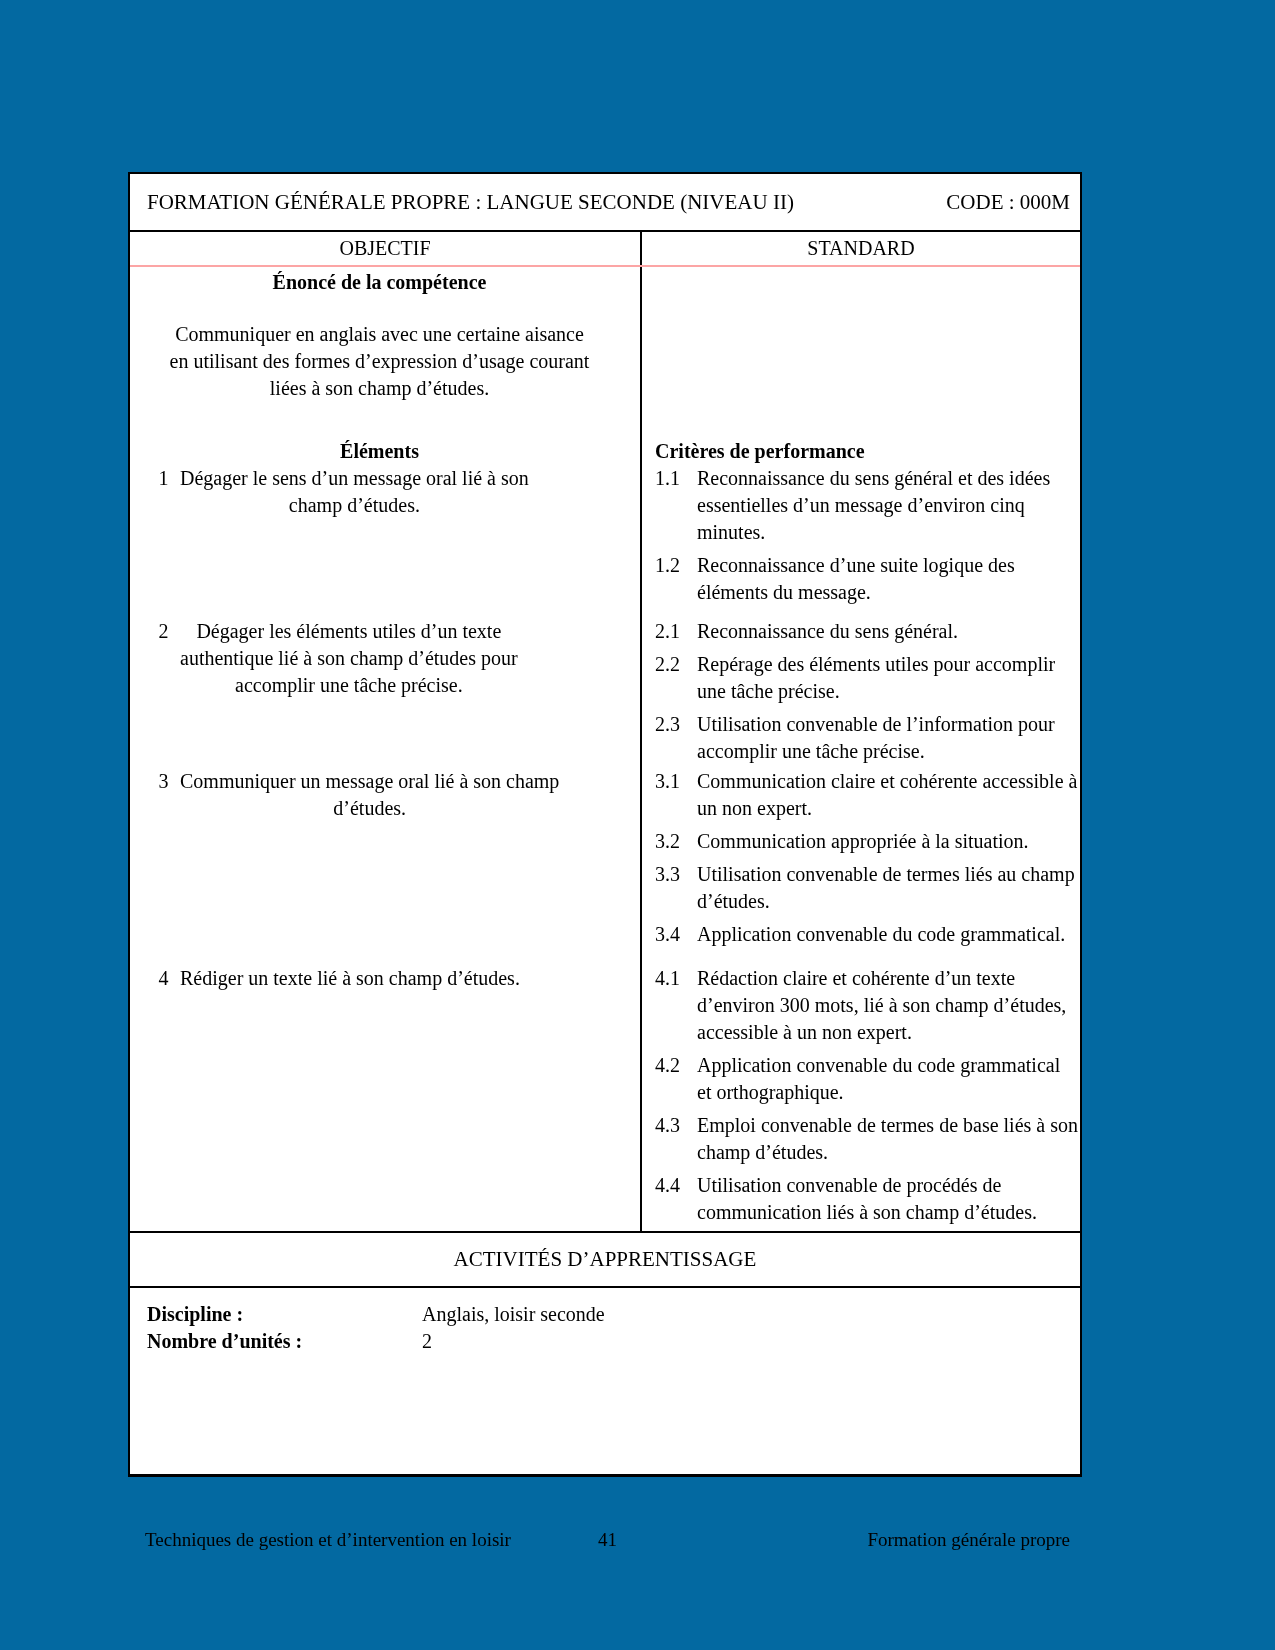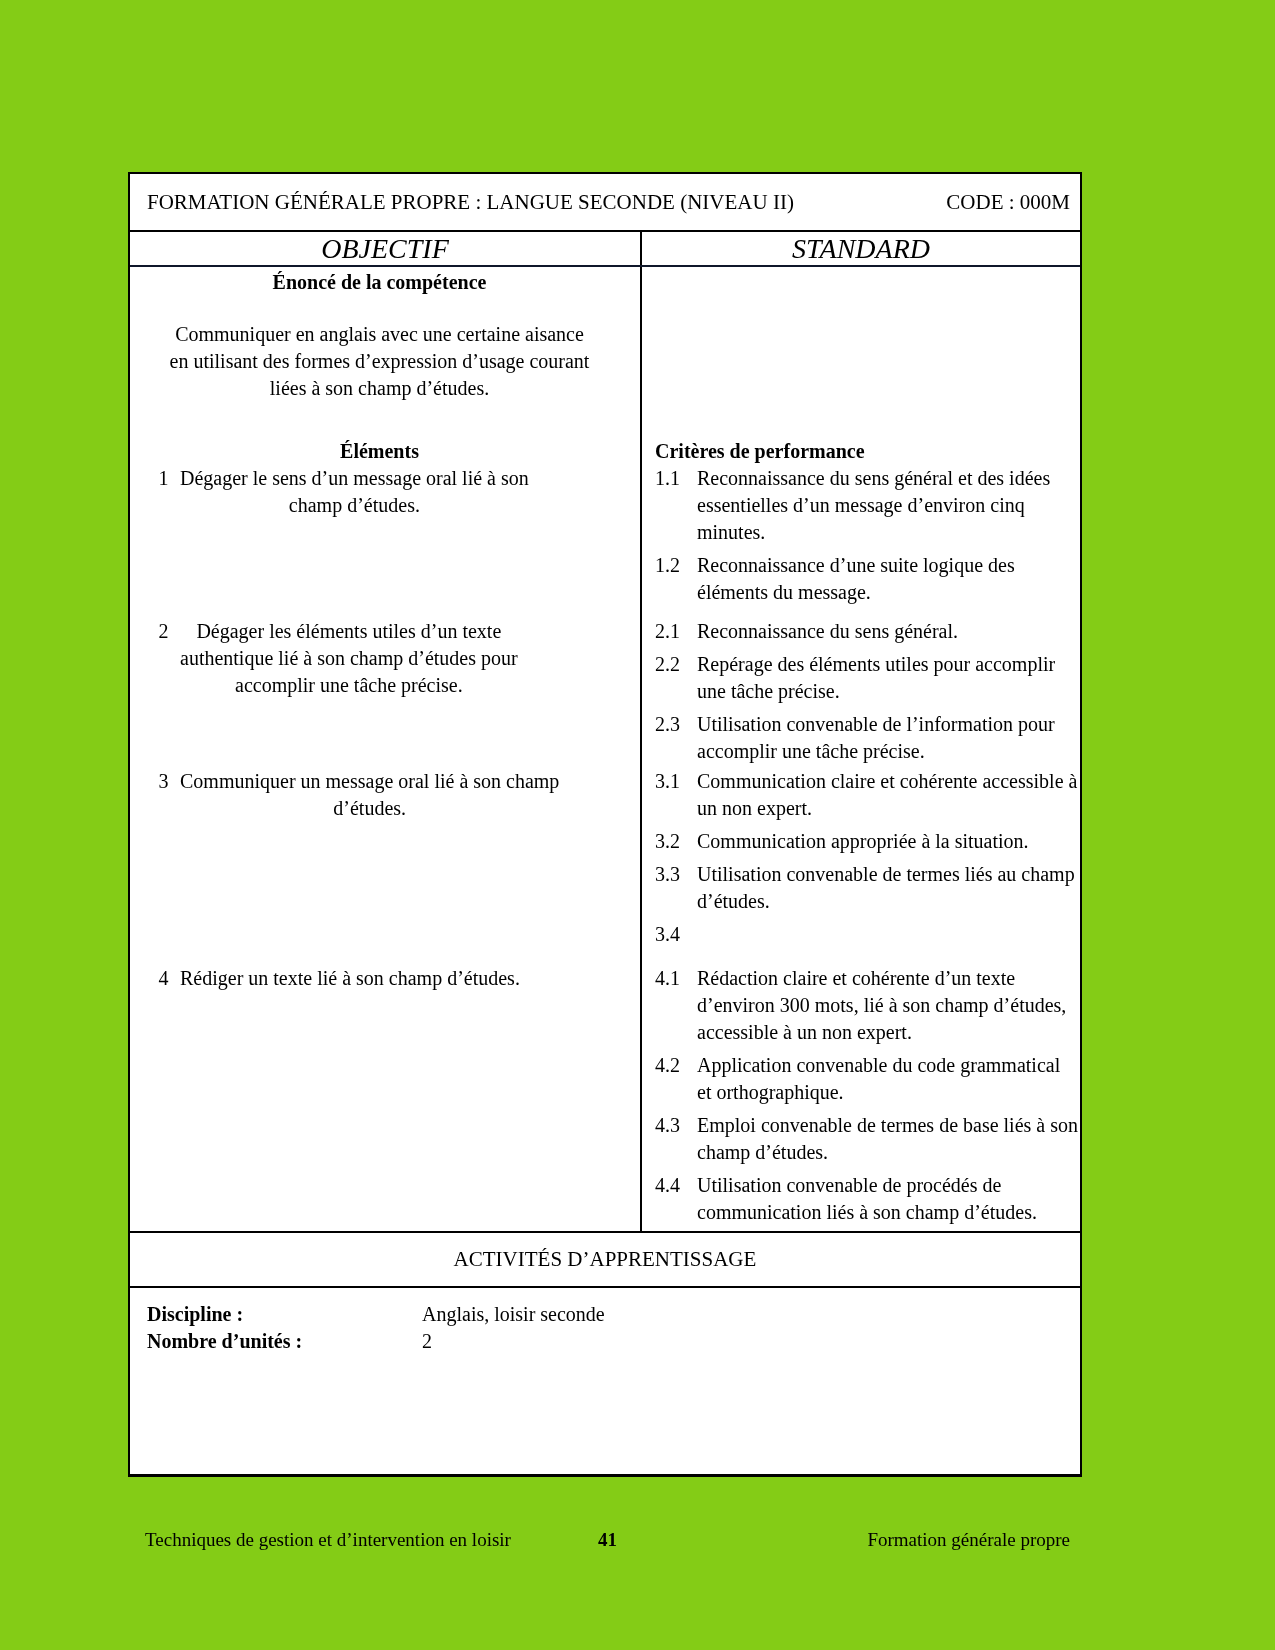--- a/index.html
+++ b/index.html
@@ -1,33 +1,33 @@
 <!DOCTYPE html>
 <html><head>
 <meta charset="utf-8">
 <style>
   html,body{margin:0;padding:0;background:#ffffff;}
   body{
     width:1275px;height:1650px;
     font-family:"Liberation Serif","DejaVu Serif",serif;
     color:#000;
   }
-  .page{position:relative;width:1275px;height:1650px;background:#84cc16;overflow:hidden;}
+  .page{position:relative;width:1275px;height:1650px;background:#0369a1;overflow:hidden;}
 
   .doc-table{
     position:absolute;left:128px;top:172px;width:954px;
     border:2px solid #000;border-bottom-width:3px;box-sizing:border-box;
     background:#fff;
   }
   .title-row{
     height:56px;border-bottom:2px solid #000;
     display:flex;align-items:center;justify-content:space-between;
     padding:0 10px 0 17px;font-size:21px;
   }
-  .colhead-row{height:33px;border-bottom:2px solid #0f172a;display:flex;font-size:28px;font-style:italic;}
+  .colhead-row{height:33px;border-bottom:2px solid #fca5a5;display:flex;font-size:20px;}
   .ch-left{width:510px;display:flex;align-items:center;justify-content:center;box-sizing:border-box;}
   .ch-right{flex:1;border-left:2px solid #000;display:flex;align-items:center;justify-content:center;box-sizing:border-box;}
 
   .content-row{display:flex;height:964px;border-bottom:2px solid #000;overflow:hidden;}
   .col-left{width:510px;box-sizing:border-box;padding:2px 28px 0 17px;text-align:center;}
   .col-right{flex:1;border-left:2px solid #000;box-sizing:border-box;padding:2px 2px 0 13px;}
 
   .pre{white-space:pre-line;}
   .para,.etxt,.ctxt,.enum,.cnum{font-size:20px;line-height:27px;}
   .enonce{height:168px;overflow:hidden;}
@@ -56,21 +56,21 @@
   .detail{display:flex;font-size:20px;line-height:27px;}
   .dlabel{font-weight:bold;width:275px;flex-shrink:0;}
   .dvalue{}
 
   .footer{
     position:absolute;left:128px;top:1529px;width:954px;
     display:flex;align-items:baseline;
     font-size:19px;box-sizing:border-box;padding:0 12px 0 17px;
   }
   .f-left{flex:1;text-align:left;}
-  .f-center{flex:0 0 auto;text-align:center;font-weight:bold;}
+  .f-center{flex:0 0 auto;text-align:center;}
   .f-right{flex:1;text-align:right;}
 </style>
 </head>
 <body>
 
 <div class="page">
 
   <div class="doc-table">
 
     <div class="title-row">
@@ -161,20 +161,21 @@
             <span class="cnum">3.2</span>
             <span class="ctxt pre">Communication appropriée à la situation.</span>
           </div>
           <div class="crit">
             <span class="cnum">3.3</span>
             <span class="ctxt pre">Utilisation convenable de termes liés au champ
 d’études.</span>
           </div>
           <div class="crit">
             <span class="cnum">3.4</span>
+            <span class="ctxt pre">Application convenable du code grammatical.</span>
           </div>
         </div>
 
         <div class="crit-group grp-d">
           <div class="crit">
             <span class="cnum">4.1</span>
             <span class="ctxt pre">Rédaction claire et cohérente d’un texte
 d’environ 300 mots, lié à son champ d’études,
 accessible à un non expert.</span>
           </div>

